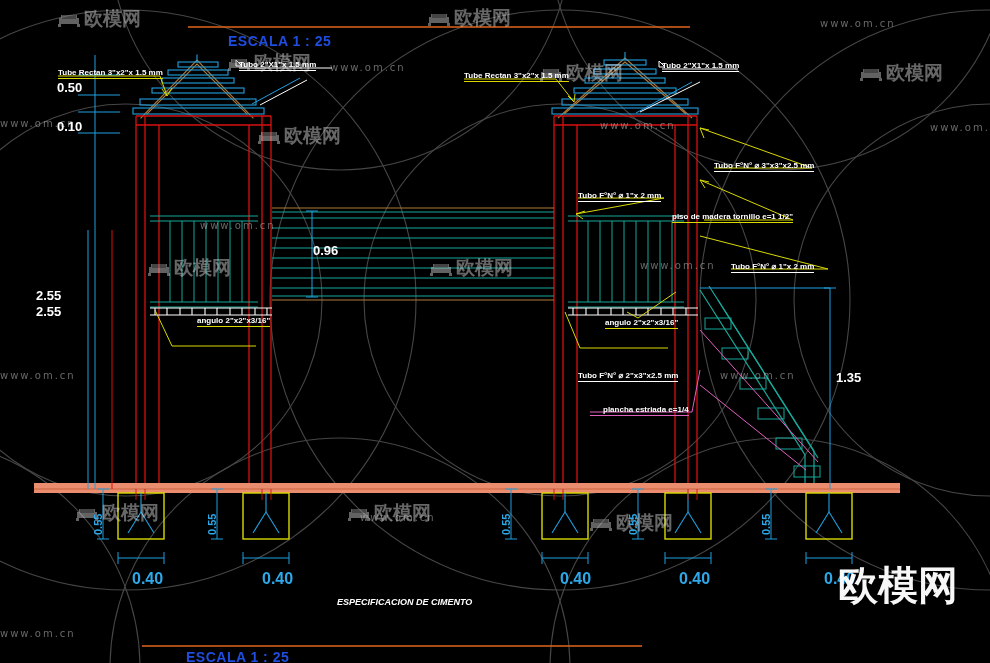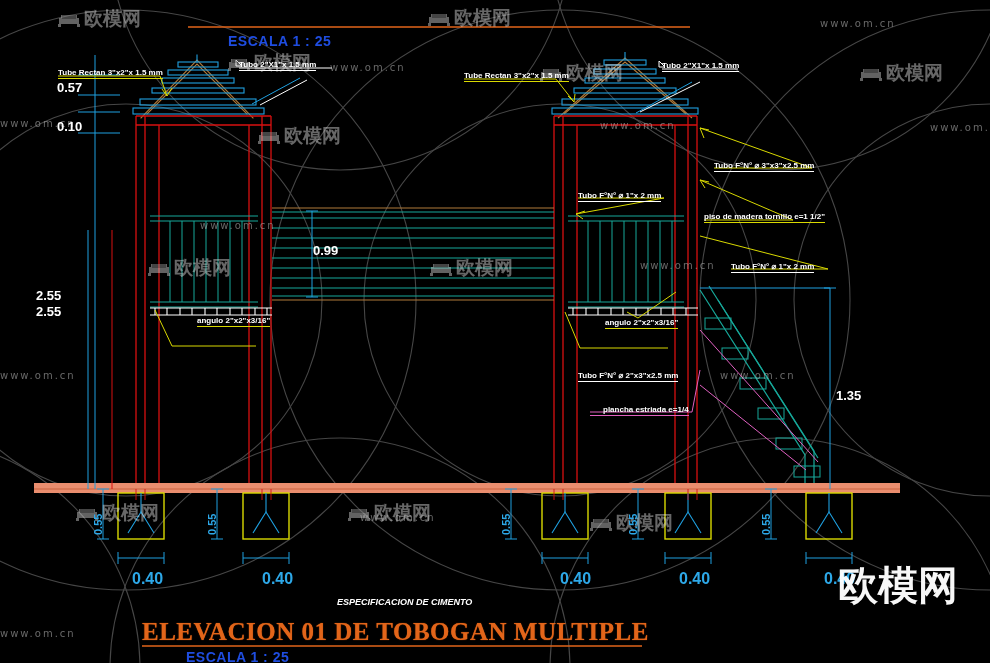--- a/index.html
+++ b/index.html
@@ -524,47 +524,46 @@
       <div class="wm wm-url" style="left: 360px; top: 512px;">www.om.cn</div>
       <div class="wm wm-url" style="left: 640px; top: 260px;">www.om.cn</div>
     </div>
 
   <div id="text-layer">
       <div class="txt lbl-y" style="left: 58px; top: 68px; color: rgb(255, 255, 255); font-weight: bold; font-size: 8px; border-bottom: 1px solid rgb(217, 217, 0); padding-bottom: 1px;">Tube Rectan 3"x2"x 1.5 mm</div>
       <div class="txt lbl-y" style="left: 239px; top: 60px; color: rgb(255, 255, 255); font-weight: bold; font-size: 8px; border-bottom: 1px solid rgb(255, 255, 255); padding-bottom: 1px;">Tubo 2"X1"x 1.5 mm</div>
       <div class="txt lbl-y" style="left: 464px; top: 71px; color: rgb(255, 255, 255); font-weight: bold; font-size: 8px; border-bottom: 1px solid rgb(217, 217, 0); padding-bottom: 1px;">Tube Rectan 3"x2"x 1.5 mm</div>
       <div class="txt lbl-y" style="left: 662px; top: 61px; color: rgb(255, 255, 255); font-weight: bold; font-size: 8px; border-bottom: 1px solid rgb(255, 255, 255); padding-bottom: 1px;">Tubo 2"X1"x 1.5 mm</div>
       <div class="txt lbl-y" style="left: 714px; top: 161px; color: rgb(255, 255, 255); font-weight: bold; font-size: 8px; border-bottom: 1px solid rgb(255, 255, 255); padding-bottom: 1px;">Tubo F°N° ⌀ 3"x3"x2.5 mm</div>
-      <div class="txt lbl-y" style="left: 704px; top: 212px; color: rgb(255, 255, 255); font-weight: bold; font-size: 8px; border-bottom: 1px solid rgb(217, 217, 0); padding-bottom: 1px;">piso de madera tornillo e=1 1/2"</div>
+      <div class="txt lbl-y" style="left: 672px; top: 212px; color: rgb(255, 255, 255); font-weight: bold; font-size: 8px; border-bottom: 1px solid rgb(217, 217, 0); padding-bottom: 1px;">piso de madera tornillo e=1 1/2"</div>
       <div class="txt lbl-y" style="left: 731px; top: 262px; color: rgb(255, 255, 255); font-weight: bold; font-size: 8px; border-bottom: 1px solid rgb(255, 255, 255); padding-bottom: 1px;">Tubo F°N° ⌀ 1"x 2 mm</div>
       <div class="txt lbl-y" style="left: 578px; top: 191px; color: rgb(255, 255, 255); font-weight: bold; font-size: 8px; border-bottom: 1px solid rgb(255, 255, 255); padding-bottom: 1px;">Tubo F°N° ⌀ 1"x 2 mm</div>
       <div class="txt lbl-y" style="left: 197px; top: 316px; color: rgb(255, 255, 255); font-weight: bold; font-size: 8px; border-bottom: 1px solid rgb(217, 217, 0); padding-bottom: 1px;">angulo 2"x2"x3/16"</div>
       <div class="txt lbl-y" style="left: 605px; top: 318px; color: rgb(255, 255, 255); font-weight: bold; font-size: 8px; border-bottom: 1px solid rgb(217, 217, 0); padding-bottom: 1px;">angulo 2"x2"x3/16"</div>
       <div class="txt lbl-y" style="left: 578px; top: 371px; color: rgb(255, 255, 255); font-weight: bold; font-size: 8px; border-bottom: 1px solid rgb(255, 255, 255); padding-bottom: 1px;">Tubo F°N° ⌀ 2"x3"x2.5 mm</div>
       <div class="txt lbl-y" style="left: 590px; top: 405px; color: rgb(255, 255, 255); font-weight: bold; font-size: 8px; border-bottom: 1px solid rgb(224, 96, 192); padding-bottom: 1px; padding-left: 13px;">plancha estriada e=1/4</div>
-      <div class="txt dim-w" style="left: 57px; top: 80px;">0.57</div>
+      <div class="txt dim-w" style="left: 57px; top: 80px;">0.50</div>
       <div class="txt dim-w" style="left: 57px; top: 119px;">0.10</div>
-      <div class="txt dim-w" style="left: 313px; top: 243px;">0.99</div>
+      <div class="txt dim-w" style="left: 313px; top: 243px;">0.96</div>
       <div class="txt dim-w" style="left: 36px; top: 288px;">2.55</div>
       <div class="txt dim-w" style="left: 36px; top: 304px;">2.55</div>
-      <div class="txt dim-w" style="left: 836px; top: 388px;">1.35</div>
+      <div class="txt dim-w" style="left: 836px; top: 370px;">1.35</div>
       <div class="txt dim-c" style="left: 132px; top: 570px;">0.40</div>
       <div class="txt dim-c" style="left: 262px; top: 570px;">0.40</div>
       <div class="txt dim-c" style="left: 560px; top: 570px;">0.40</div>
       <div class="txt dim-c" style="left: 679px; top: 570px;">0.40</div>
       <div class="txt dim-c" style="left: 824px; top: 570px;">0.40</div>
       <div class="txt dim-c-v" style="left: 92px; top: 535px; transform: rotate(-90deg); transform-origin: 0px 0px;">0.55</div>
       <div class="txt dim-c-v" style="left: 206px; top: 535px; transform: rotate(-90deg); transform-origin: 0px 0px;">0.55</div>
       <div class="txt dim-c-v" style="left: 500px; top: 535px; transform: rotate(-90deg); transform-origin: 0px 0px;">0.55</div>
       <div class="txt dim-c-v" style="left: 627px; top: 535px; transform: rotate(-90deg); transform-origin: 0px 0px;">0.55</div>
       <div class="txt dim-c-v" style="left: 760px; top: 535px; transform: rotate(-90deg); transform-origin: 0px 0px;">0.55</div>
     </div>
 
   <div class="txt title-sub" style="left:228px;top:33px;">ESCALA 1 : 25</div>
 
-  <div class="txt title-main" style="left:142px;top:618px;">ELEVACION  01 DE TOBOGAN MULTIPLE</div>
   <div class="txt title-sub" style="left:186px;top:649px;">ESCALA 1 : 25</div>
 
   <div class="txt note-w" style="left:337px;top:597px;font-size:9px;">ESPECIFICACION DE CIMENTO</div>
 
   <div class="wm wm-big" style="left:838px;top:558px;">欧模网</div>
 
 </div>
 
 </body></html>

